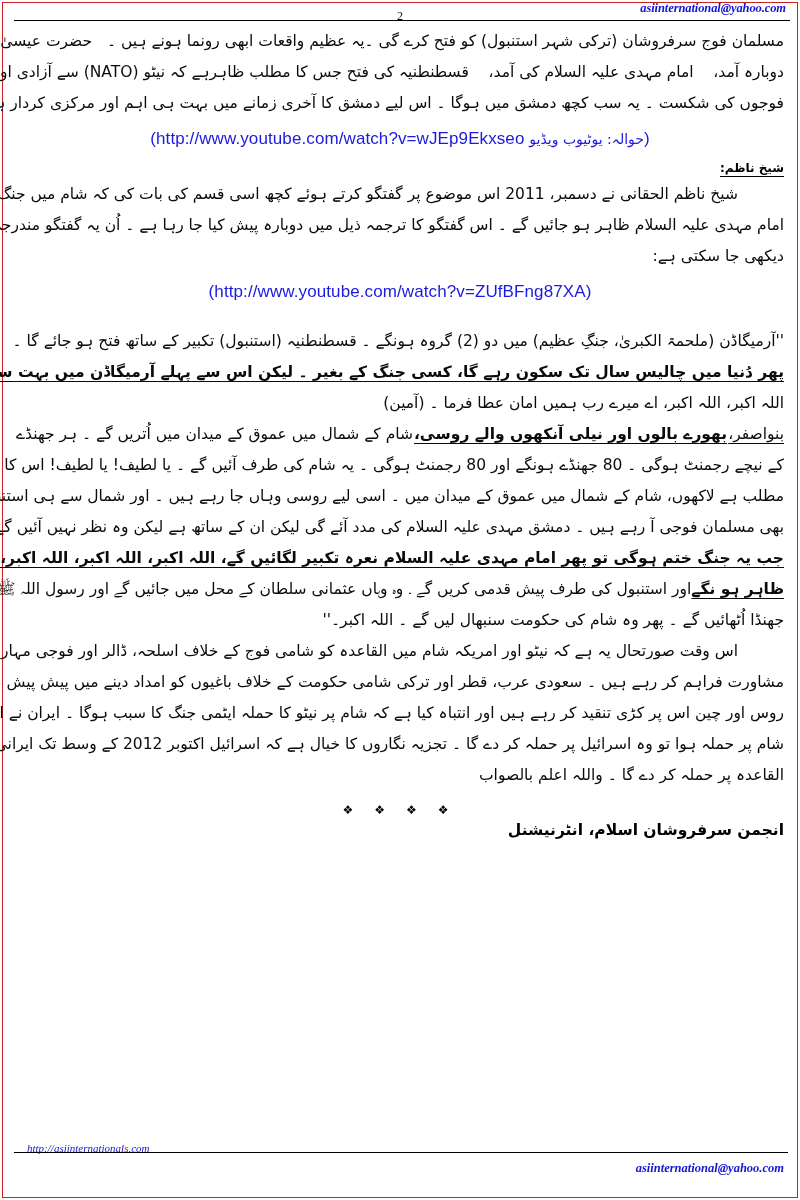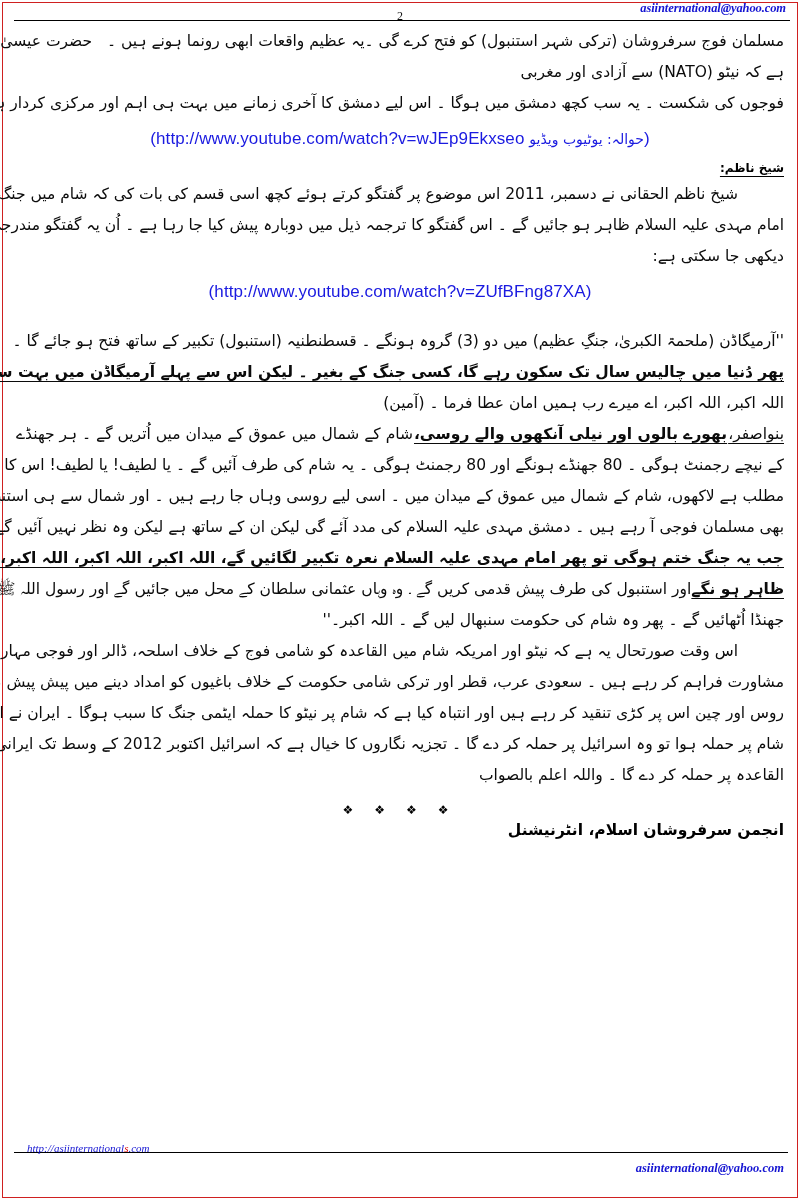--- a/index.html
+++ b/index.html
@@ -223,20 +223,21 @@
   </div>
 
   <div class="content">
 
     <div class="para">
       <div class="u-line u-just">
         <span>مسلمان فوج سرفروشان (ترکی شہر استنبول) کو فتح کرے گی ۔</span>
         <span>یہ عظیم واقعات ابھی رونما ہونے ہیں ۔   حضرت عیسیٰ علیہ السلام کی</span>
       </div>
       <div class="u-line u-just">
+        <span>دوبارہ آمد،    امام مہدی علیہ السلام کی آمد،    قسطنطنیہ کی فتح جس کا مطلب ظاہر</span>
         <span>ہے کہ نیٹو (NATO) سے آزادی اور مغربی</span>
       </div>
       <div class="u-line">فوجوں کی شکست ۔   یہ سب کچھ دمشق میں ہوگا ۔ اس لیے دمشق کا آخری زمانے میں بہت ہی اہم اور مرکزی کردار ہوگا ۔</div>
     </div>
 
     <div class="url-line">
       <span>(</span><span>http://www.youtube.com/watch?v=wJEp9Ekxseo</span>&nbsp;<span class="u-tag">حوالہ: یوٹیوب ویڈیو</span><span>)</span>
     </div>
 
     <div class="section-head">شیخ ناظم:</div>
@@ -247,21 +248,21 @@
       <div class="u-line">دیکھی جا سکتی ہے:</div>
     </div>
 
     <div class="url-line">
       <span>(</span><span>http://www.youtube.com/watch?v=ZUfBFng87XA</span><span>)</span>
     </div>
 
     <div style="height:18px"></div>
 
     <div class="para">
-      <div class="u-line">''آرمیگاڈن (ملحمۃ الکبریٰ، جنگِ عظیم) میں دو (3) گروہ ہونگے ۔ قسطنطنیہ (استنبول) تکبیر کے ساتھ فتح ہو جائے گا ۔</div>
+      <div class="u-line">''آرمیگاڈن (ملحمۃ الکبریٰ، جنگِ عظیم) میں دو (2) گروہ ہونگے ۔ قسطنطنیہ (استنبول) تکبیر کے ساتھ فتح ہو جائے گا ۔</div>
       <div class="u-line bold-under">پھر دُنیا میں چالیس سال تک سکون رہے گا، کسی جنگ کے بغیر ۔ لیکن اس سے پہلے آرمیگاڈن میں بہت سی مشکلات آئیں گی ۔</div>
       <div class="u-line">اللہ اکبر، اللہ اکبر،  اے میرے رب ہمیں امان عطا فرما ۔ (آمین)</div>
     </div>
 
     <div class="para">
       <div class="u-line u-just">
         <span class="under">بنواصفر،</span>
         <span class="bold under">بھورے بالوں اور نیلی آنکھوں والے روسی،</span>
         <span>شام کے شمال میں عموق کے میدان میں اُتریں گے ۔ ہر جھنڈے</span>
       </div>

